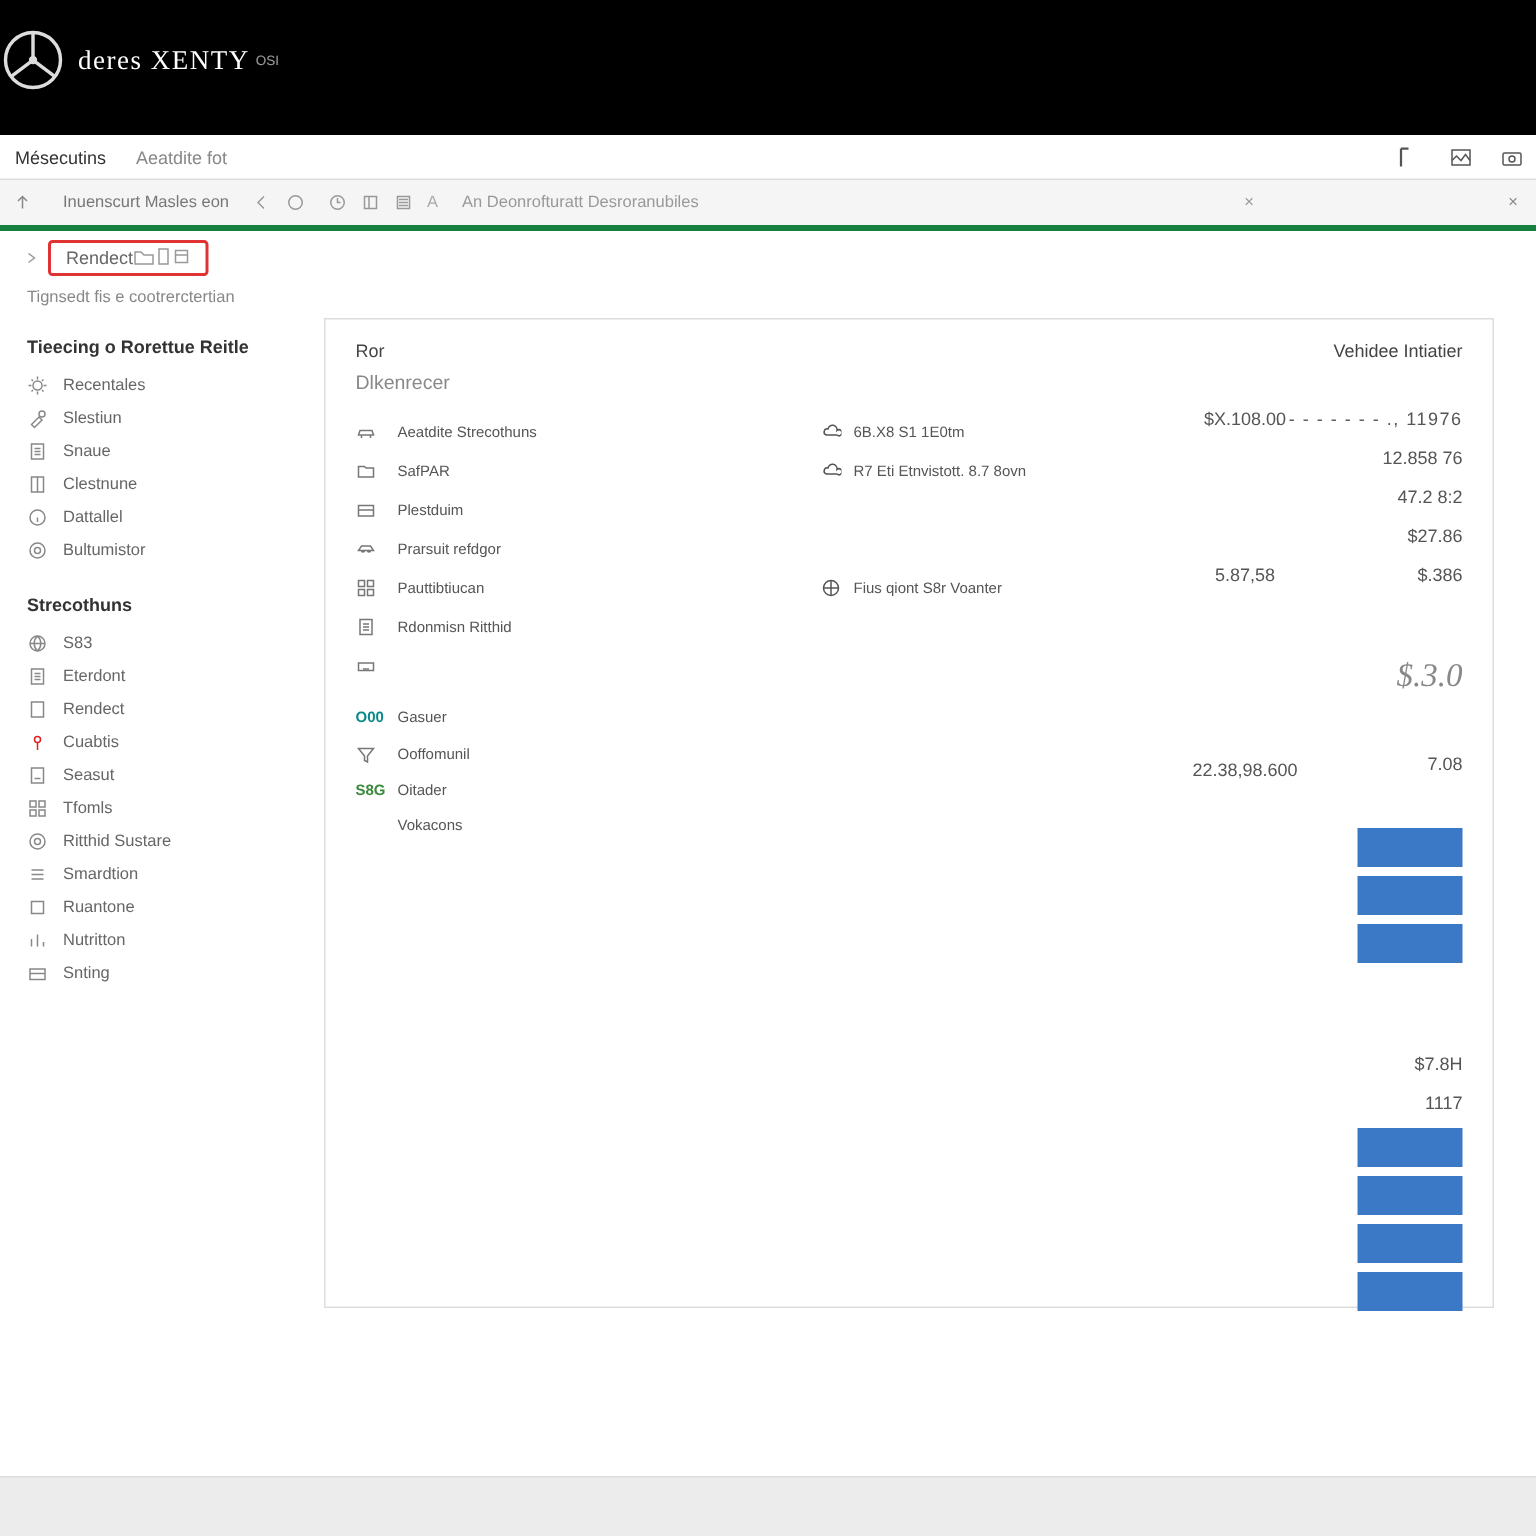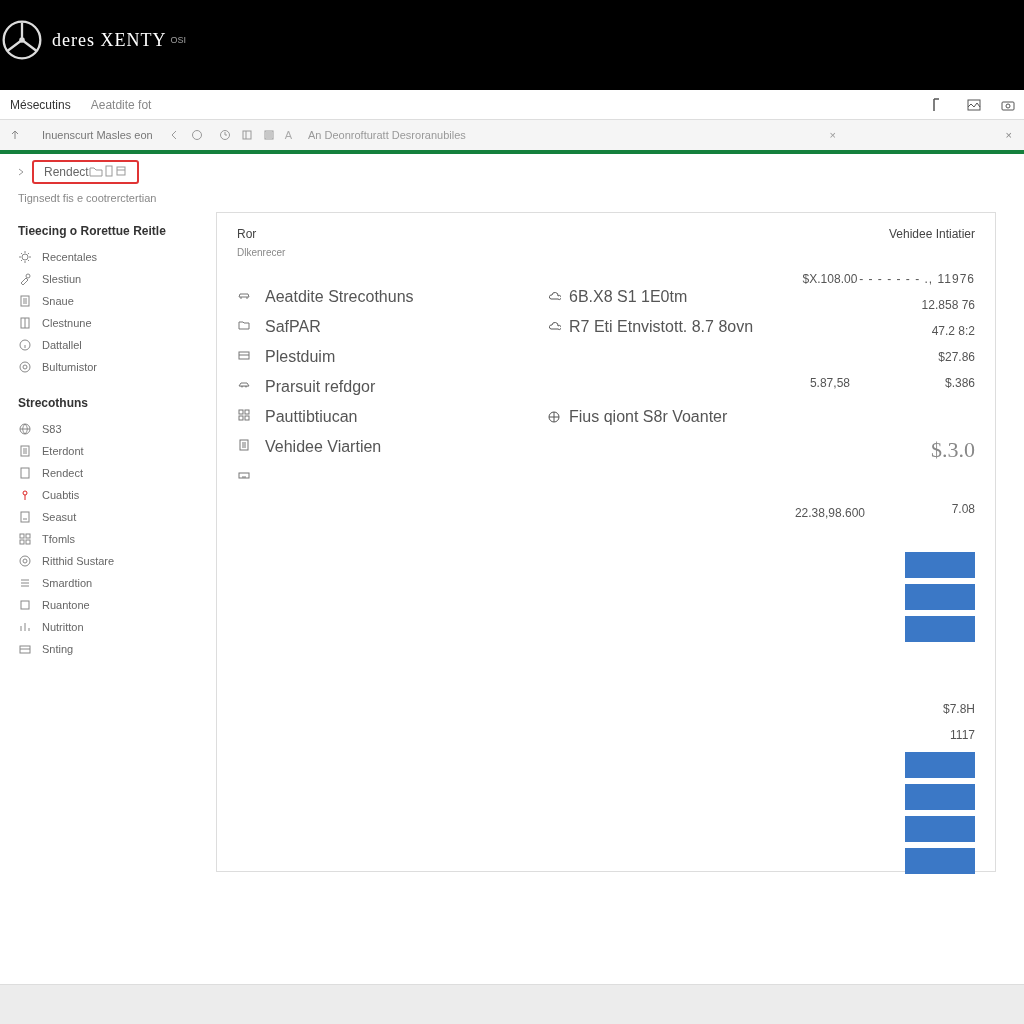--- a/index.html
+++ b/index.html
@@ -24,22 +24,22 @@
 .caption{font-size:11px;color:#888;padding:2px 4px 8px 18px}
 .main{display:flex}
 .sidebar{width:216px;padding:8px 0 0 18px}
 .side-head{font-size:12px;font-weight:600;color:#333;margin:4px 0 8px 0}
 .side-item{display:flex;align-items:center;gap:10px;font-size:11px;color:#666;padding:4px 0;cursor:pointer}
 .side-item .ico{width:14px;height:14px;display:flex;align-items:center;justify-content:center;color:#888}
 .side-item.red .ico{color:#d22}
 .panel{flex:1;padding:0 28px 0 0}
 .card{border:1px solid #ddd;background:#fff;min-height:660px;padding:14px 20px 20px 20px;position:relative}
 .card-head{display:flex;justify-content:space-between;font-size:12px;color:#444;margin-bottom:6px}
-.sub{font-size:10px;color:#888;margin-bottom:24px}
-.row{display:flex;align-items:flex-start;font-size:16px;color:#555;padding:6px 0;position:relative}
+.sub{font-size:13px;color:#888;margin-bottom:13px}
+.row{display:flex;align-items:center;font-size:10px;color:#555;padding:6px 0;position:relative}
 .row .ico{width:18px;margin-right:10px;color:#777;display:flex;align-items:center}
 .row .mid{position:absolute;left:310px;display:flex;align-items:center;gap:8px}
 .vals{position:absolute;right:20px;top:54px;text-align:right;font-size:12px;color:#555}
 .vals div{padding:5px 0;min-height:26px}
 .col2{position:absolute;right:130px;top:54px;text-align:center;font-size:12px;color:#555}
 .col2 div{padding:5px 0;min-height:26px}
 .dash{letter-spacing:1px}
 .big{font-family:Georgia,serif;font-size:22px;color:#888}
 .bluebar{height:2px;background:#3b78c6;margin:3px 0;width:70px;float:right;clear:both}
 .teal{color:#0a8a8a}
@@ -372,54 +372,76 @@
               <span>Fius qiont S8r Voanter</span>
             </span>
           </div>
           <div class="row">
             <span class="ico">
               <svg width="14" height="14" viewBox="0 0 14 14" fill="none" stroke="currentColor" stroke-width="1">
                 <rect x="3" y="2" width="8" height="10"></rect>
                 <path d="M5 5h4M5 7h4M5 9h4"></path>
               </svg>
             </span>
-            <span>Vehidee Viartien</span>
+            <span>Rdonmisn Ritthid</span>
           </div>
           <div class="row">
             <span class="ico">
               <svg width="14" height="14" viewBox="0 0 14 14" fill="none" stroke="currentColor" stroke-width="1">
                 <rect x="2" y="5" width="10" height="5"></rect>
                 <path d="M4 7h0M6 7h0M8 7h0M10 7h0M5 9h4"></path>
               </svg>
             </span>
             <span></span>
           </div>
         </div>
       <div style="height:10px"></div>
+      <div id="extra">
+          <div class="row">
+            <span class="teal" style="font-weight:600;width:28px;display:inline-block">O00</span>
+            <span>Gasuer</span>
+          </div>
+          <div class="row">
+            <span class="ico">
+              <svg width="14" height="14" viewBox="0 0 14 14" fill="none" stroke="currentColor" stroke-width="1">
+                <path d="M2 3h10L8 8v4l-2-1V8z"></path>
+              </svg>
+            </span>
+            <span>Ooffomunil</span>
+          </div>
+          <div class="row">
+            <span class="green" style="font-weight:600;width:28px;display:inline-block">S8G</span>
+            <span>Oitader</span>
+          </div>
+          <div class="row">
+            <span style="width:28px;display:inline-block"></span>
+            <span>Vokacons</span>
+          </div>
+        </div>
 
       <div class="col2" id="col2">
           <div>$X.108.00</div>
           <div></div>
           <div></div>
           <div></div>
           <div>5.87,58</div>
           <div></div>
           <div></div>
           <div></div>
           <div></div>
           <div>22.38,98.600</div>
         </div>
       <div class="vals" id="vals">
           <div class="dash">. - - - - - - - ., 11976</div>
           <div>12.858 76</div>
           <div>47.2 8:2</div>
           <div>$27.86</div>
           <div>$.386</div>
           <div></div>
-          <div class="big" style="padding: 14px 0px 8px;">$.3.0</div>
+          <div class="big" style="padding: 14px 0px 8px; font-style: italic;">$.3.0</div>
           <div></div>
           <div>7.08</div>
           <div></div>
           <div class="bluebar"></div>
           <div class="bluebar"></div>
           <div class="bluebar"></div>
           <div style="clear: both; height: 22px;"></div>
           <div></div>
           <div>$7.8H</div>
           <div>1117</div>

